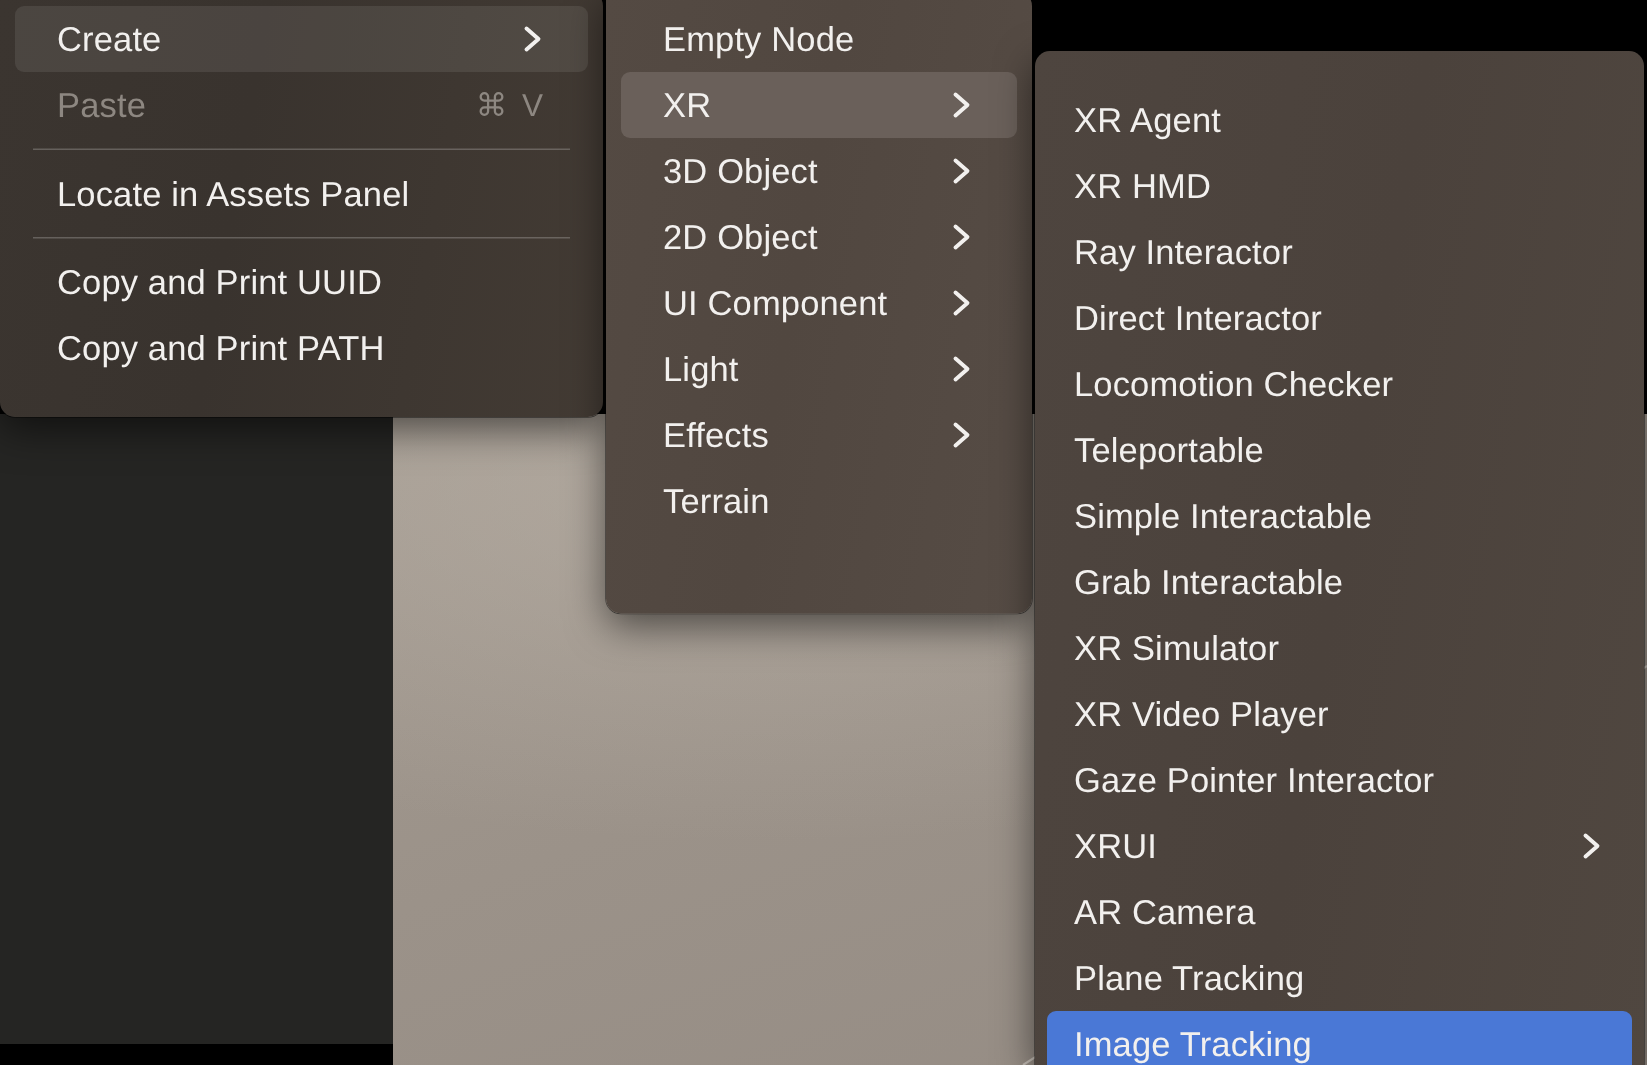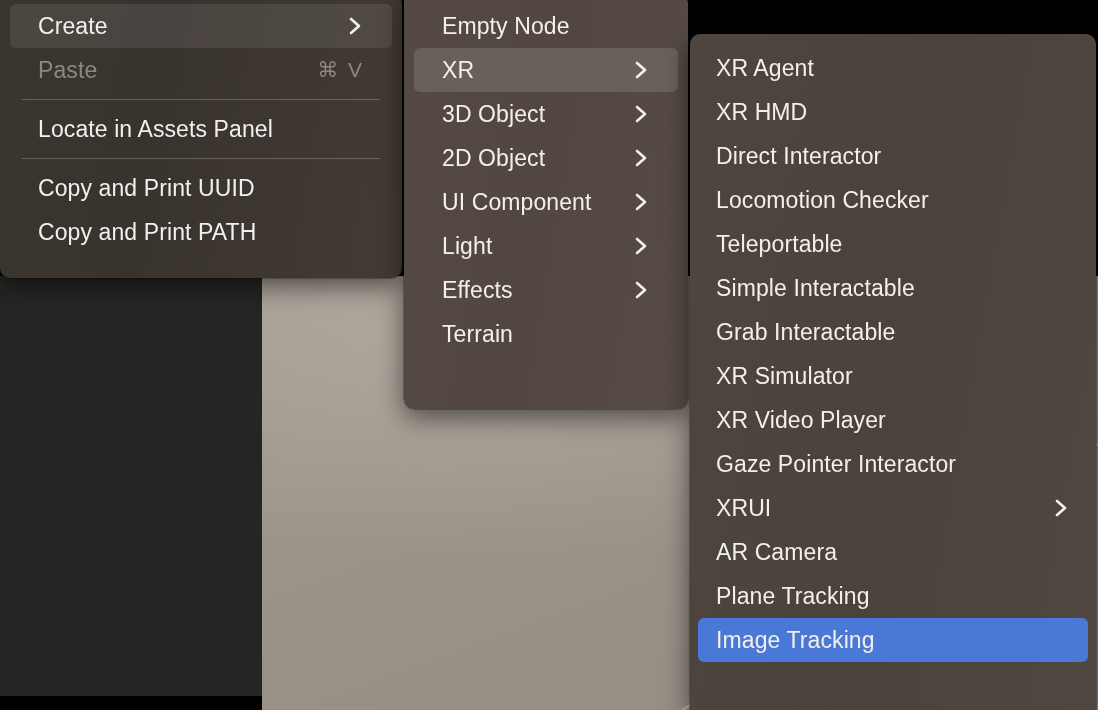--- a/index.html
+++ b/index.html
@@ -50,21 +50,21 @@
   .menu.p2 {
     left:404px; top:-6px; width:284px; height:415px;
     background:linear-gradient(100deg,#544a43 0%, #514740 45%, #564c45 100%);
     border-radius:0 10px 10px 10px;
     padding-top:10px;
   }
   .menu.p3 {
     left:690px; top:34px; width:406px; height:676px;
     background:linear-gradient(100deg,#4e453f 0%, #4b423c 50%, #504740 100%);
     border-radius:10px 10px 0 0;
-    padding-top:12px;
+    padding-top:24px;
   }
 
   .row {
     position:relative;
     display:flex; align-items:center;
     height:44px;
     padding:0 28px;
     margin:0 10px;
     border-radius:6px;
     color:#f2f0ee;
@@ -199,20 +199,23 @@
   </div>
 
   <div class="menu p3">
     <div class="row">
       <span class="label">XR Agent</span>
     </div>
     <div class="row">
       <span class="label">XR HMD</span>
     </div>
     <div class="row">
+      <span class="label">Ray Interactor</span>
+    </div>
+    <div class="row">
       <span class="label">Direct Interactor</span>
     </div>
     <div class="row">
       <span class="label">Locomotion Checker</span>
     </div>
     <div class="row">
       <span class="label">Teleportable</span>
     </div>
     <div class="row">
       <span class="label">Simple Interactable</span>

